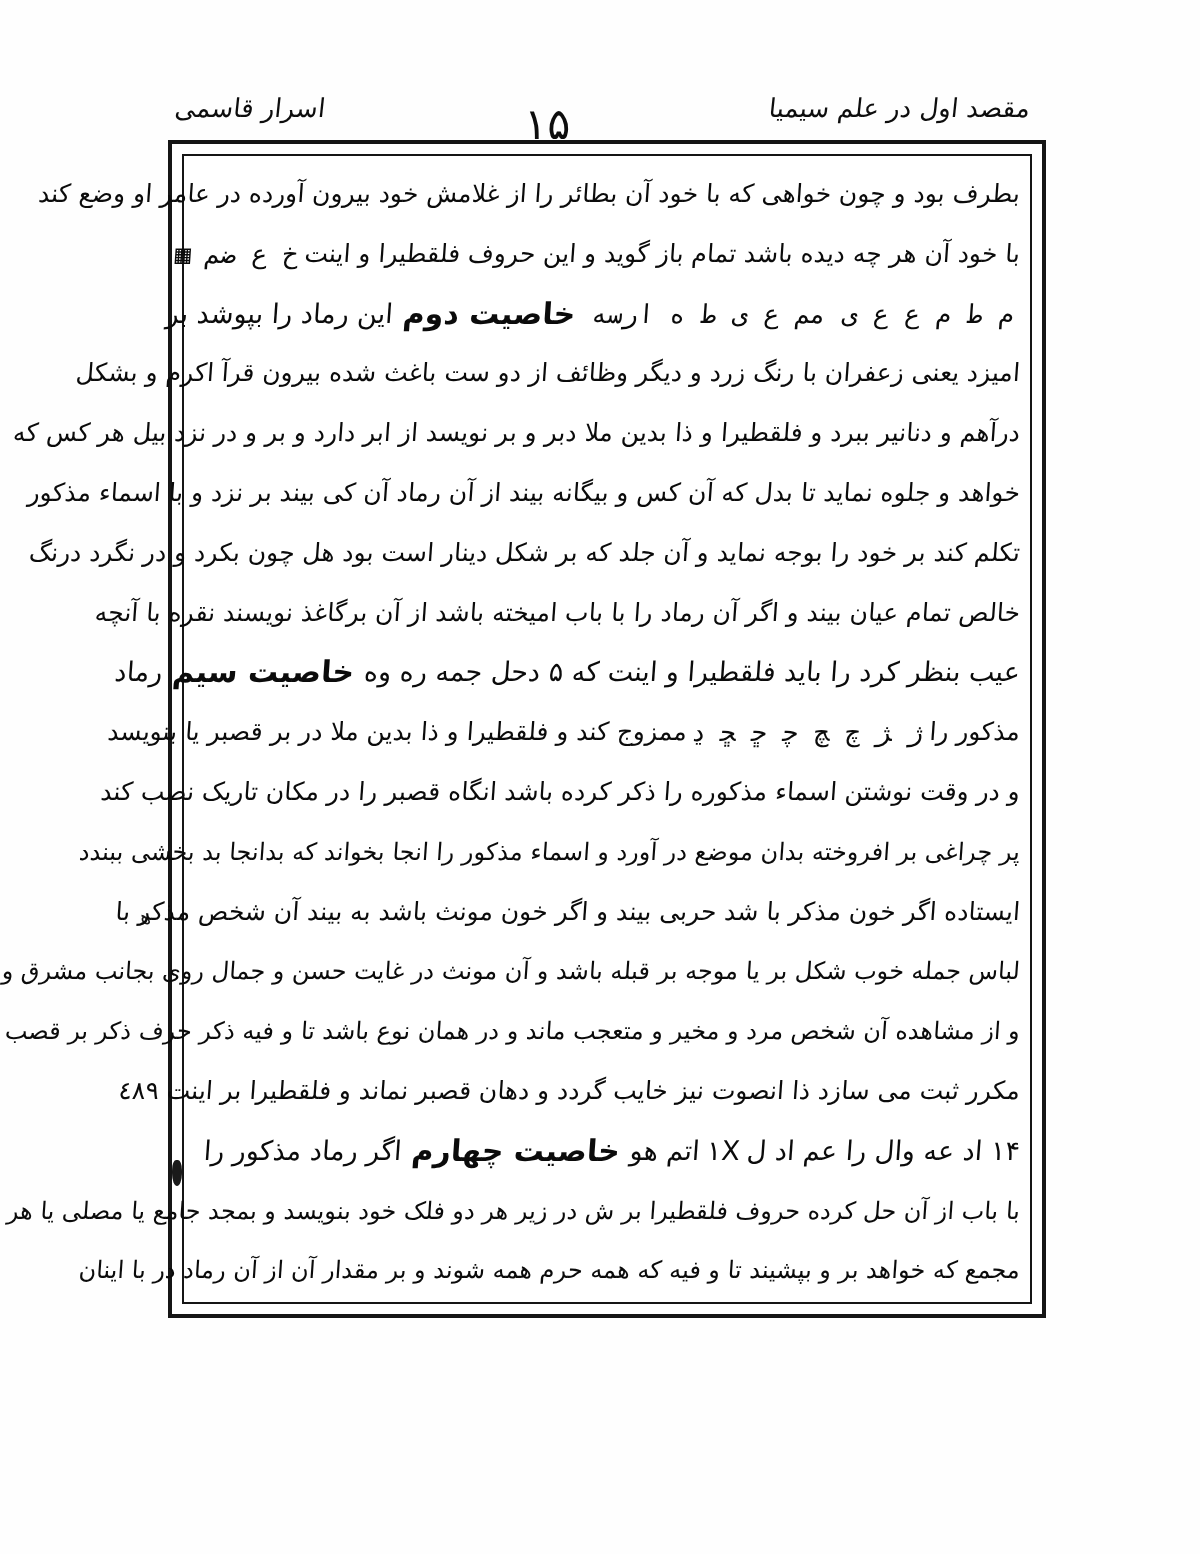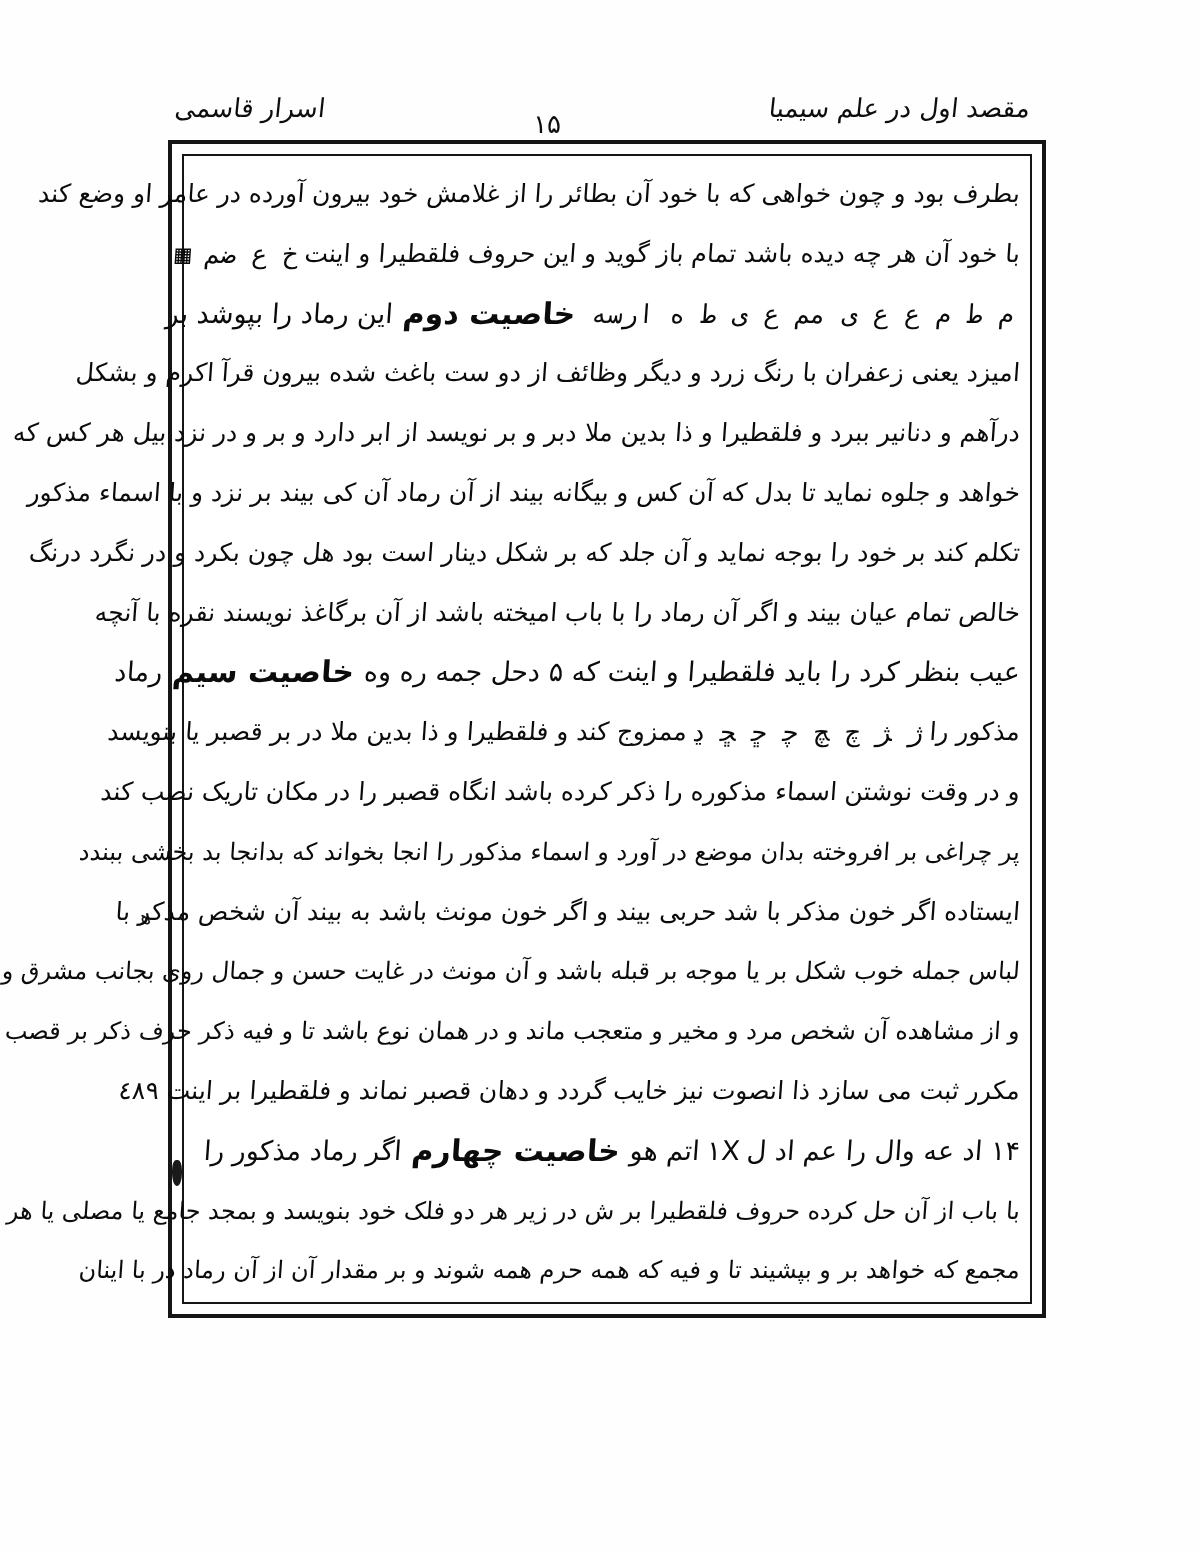--- a/index.html
+++ b/index.html
@@ -41,21 +41,21 @@
     font-family: "DejaVu Sans", sans-serif;
     font-size: 27px;
     line-height: 1.2;
     color: #0d0d0d;
     white-space: nowrap;
     transform: skewX(-6deg);
     letter-spacing: -1px;
   }
   .header-right { font-size: 26px; }
   .header-center-num {
-    font-size: 26px;
+    font-size: 43px;
     letter-spacing: 2px;
     transform: none;
     margin-top: 32px;
   }
   .header-left { font-size: 26px; }
 
   
   .frame-outer {
     position: absolute;
     left: 168px;

